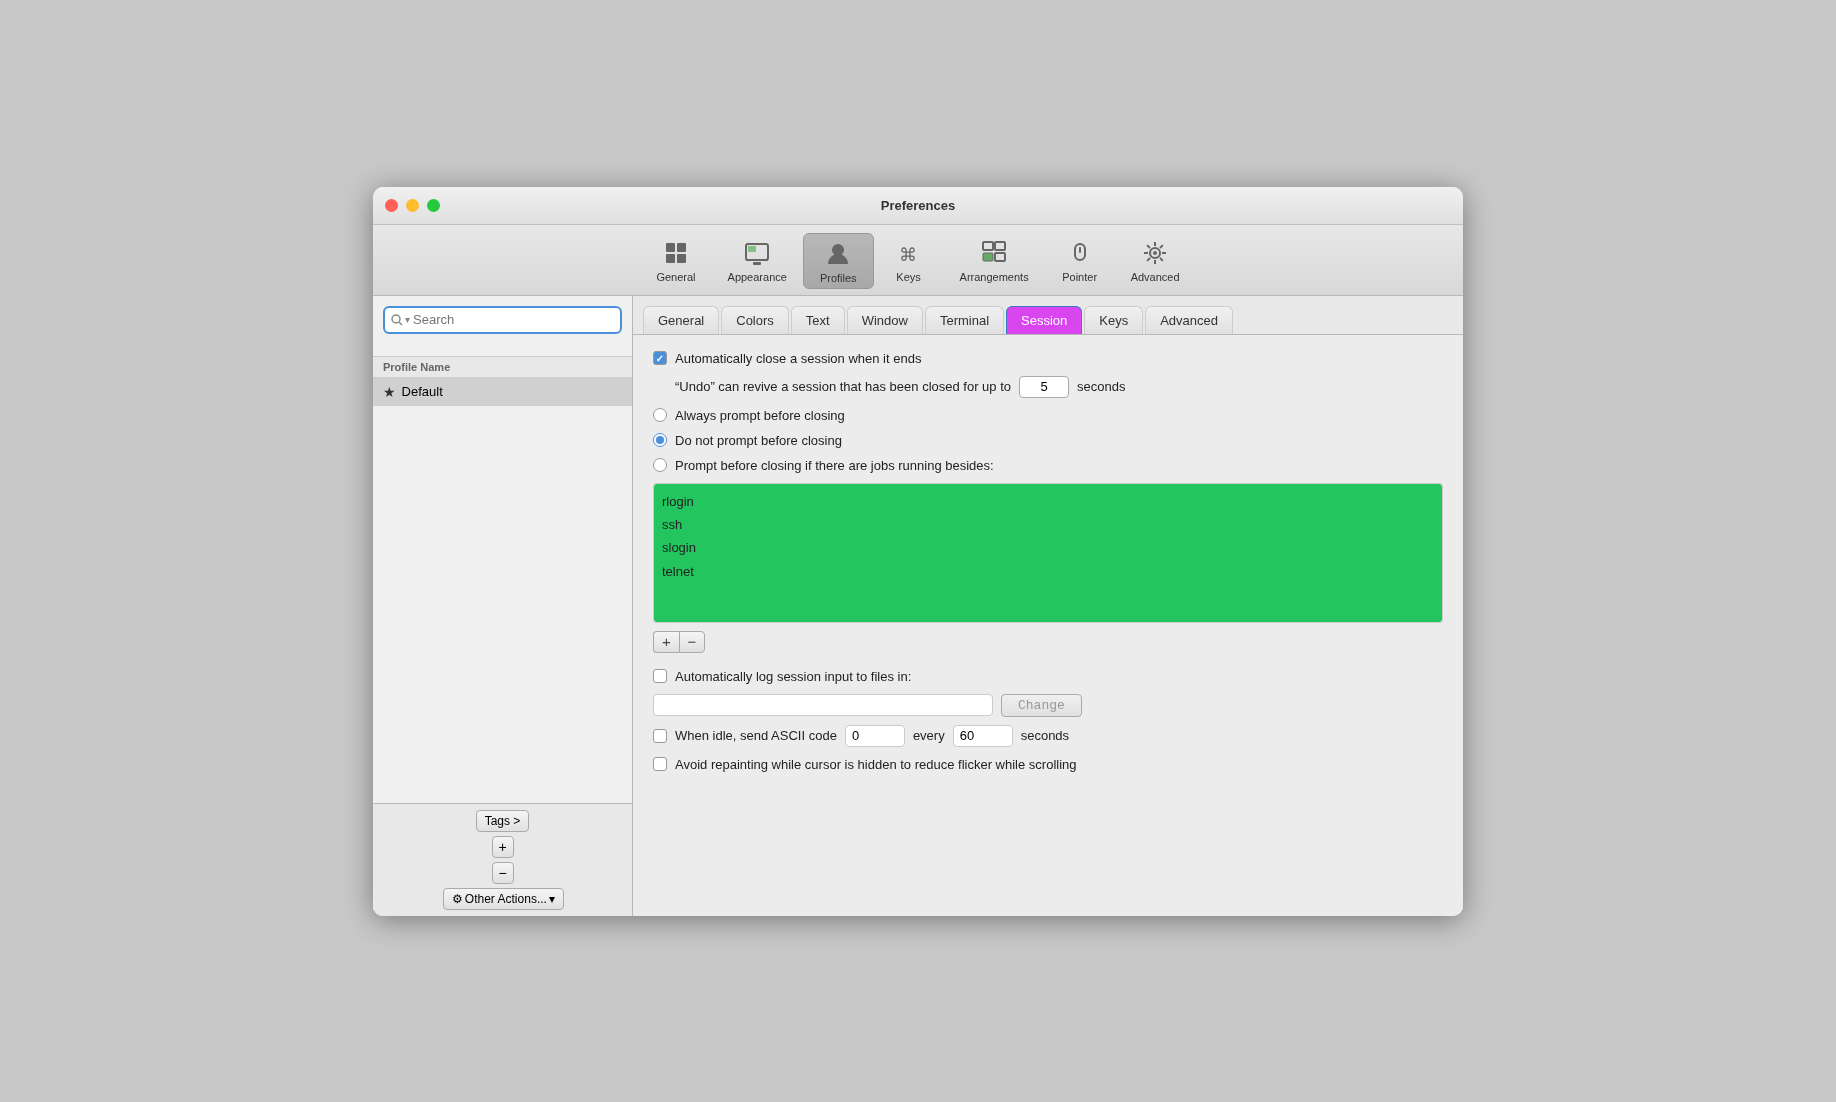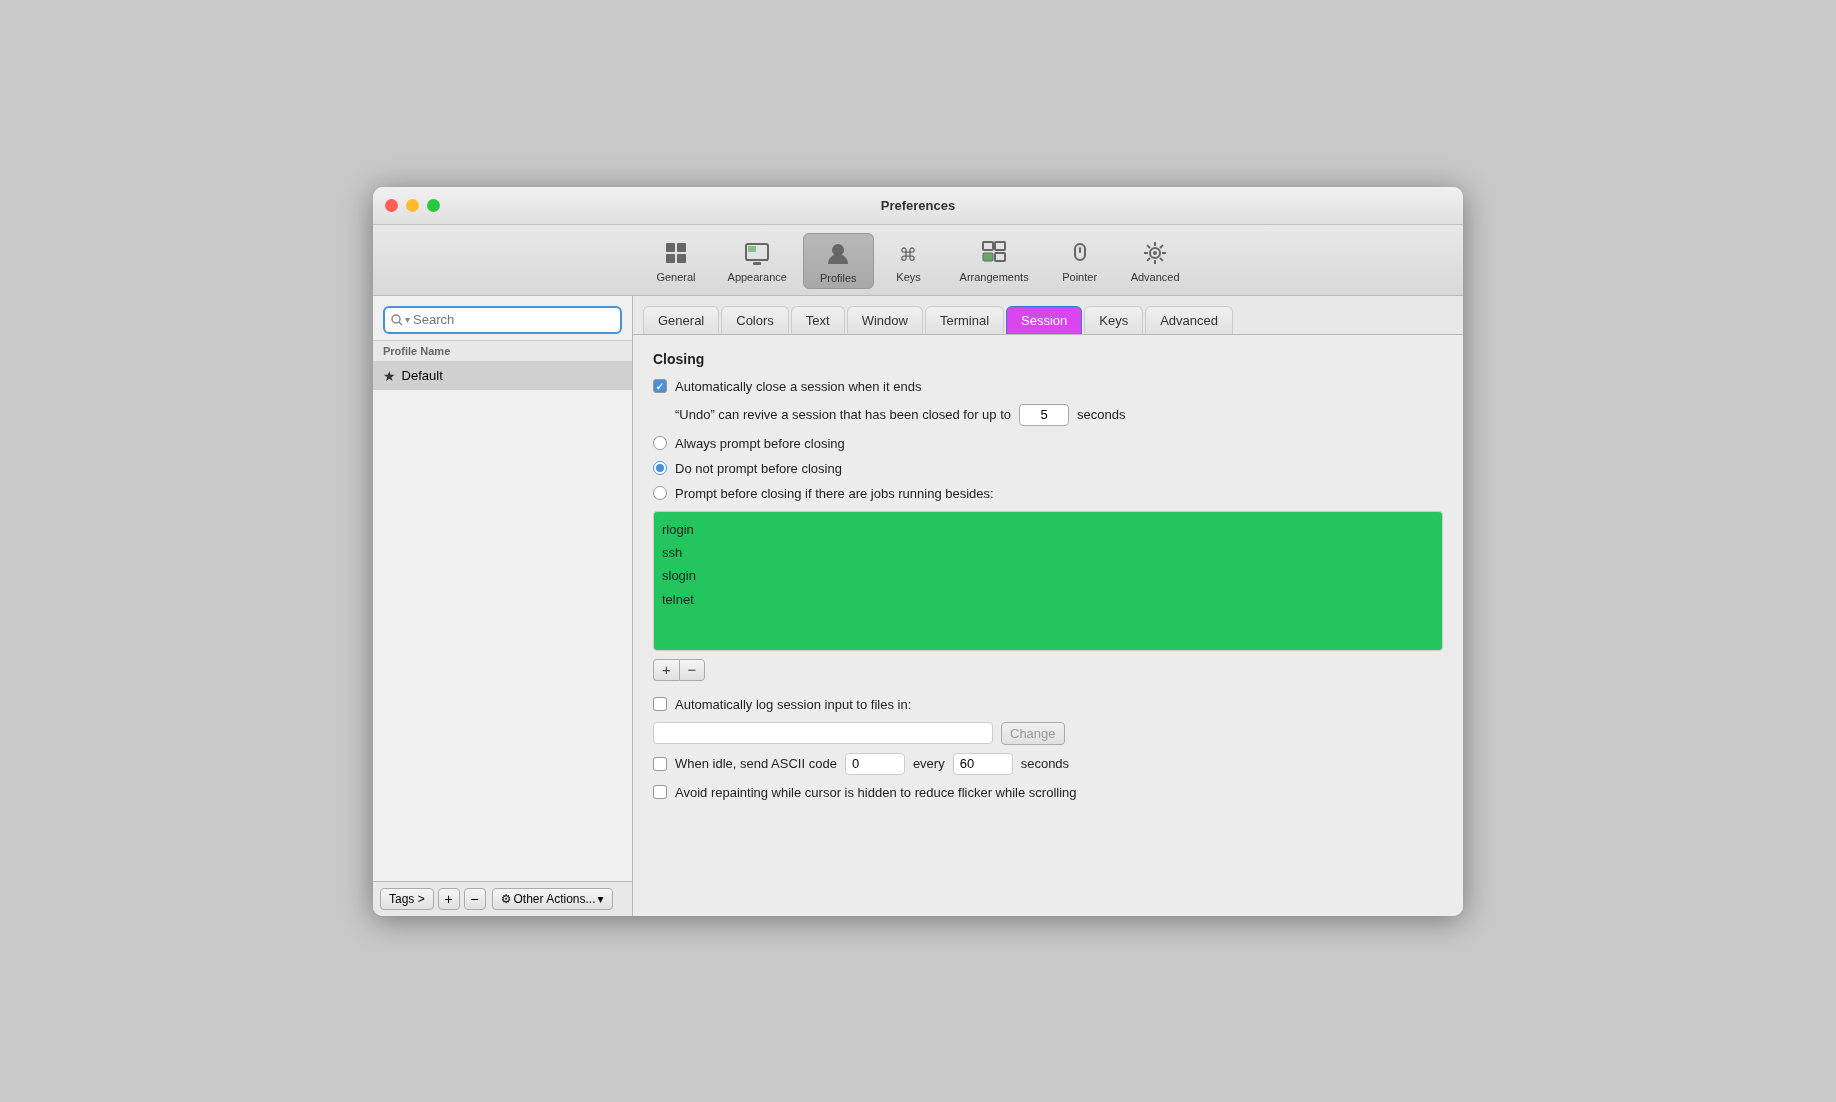--- a/index.html
+++ b/index.html
@@ -125,20 +125,21 @@
       gap: 2px;
     }
     .profile-list-header {
       padding: 4px 10px;
       font-size: 11px;
       font-weight: 600;
       color: #666;
       background: #e8e8e8;
       border-top: 1px solid #ccc;
       border-bottom: 1px solid #ccc;
+      margin-top: 16px;
     }
     .profile-list {
       flex: 1;
       overflow-y: auto;
     }
     .profile-item {
       padding: 6px 10px;
       cursor: pointer;
       display: flex;
       align-items: center;
@@ -152,20 +153,21 @@
       color: #333;
       font-size: 14px;
     }
     .sidebar-footer {
       border-top: 1px solid #b8b8b8;
       padding: 6px 7px;
       display: flex;
       align-items: center;
       gap: 4px;
       background: #e8e8e8;
+      flex-direction: column;
     }
     .footer-btn {
       padding: 3px 8px;
       font-size: 12px;
       border: 1px solid #aaa;
       border-radius: 4px;
       background: linear-gradient(to bottom, #f5f5f5, #e0e0e0);
       cursor: pointer;
     }
     .footer-btn-icon {
@@ -331,27 +333,28 @@
     .log-input {
       width: 340px;
       height: 22px;
       border: 1px solid #ccc;
       border-radius: 4px;
       background: white;
       padding: 0 6px;
       font-size: 13px;
     }
     .change-btn {
-      padding: 3px 8px;
+      padding: 3px 16px;
       border: 1px solid #aaa;
       border-radius: 4px;
       background: linear-gradient(to bottom, #f0f0f0, #e0e0e0);
       font-size: 13px;
       cursor: default;
       color: #999;
+      font-family: Liberation Mono, monospace;
     }
     .log-row {
       display: flex;
       align-items: center;
       gap: 8px;
       margin-top: 8px;
       margin-bottom: 8px;
     }
     .ascii-input {
       width: 60px;
@@ -501,21 +504,20 @@
         <div class="tab">Text</div>
         <div class="tab">Window</div>
         <div class="tab">Terminal</div>
         <div class="tab active">Session</div>
         <div class="tab">Keys</div>
         <div class="tab">Advanced</div>
       </div>
 
       <div class="panel-content">
 
-        <div class="section-title">Closing</div>
 
         <div class="form-row">
           <div class="checkbox-custom">
             <span class="checkbox-checkmark">✓</span>
           </div>
           <span class="label-text">Automatically close a session when it ends</span>
         </div>
 
         <div class="form-row" style="margin-left: 22px;">
           <span class="label-text">“Undo” can revive a session that has been closed for up to</span>

